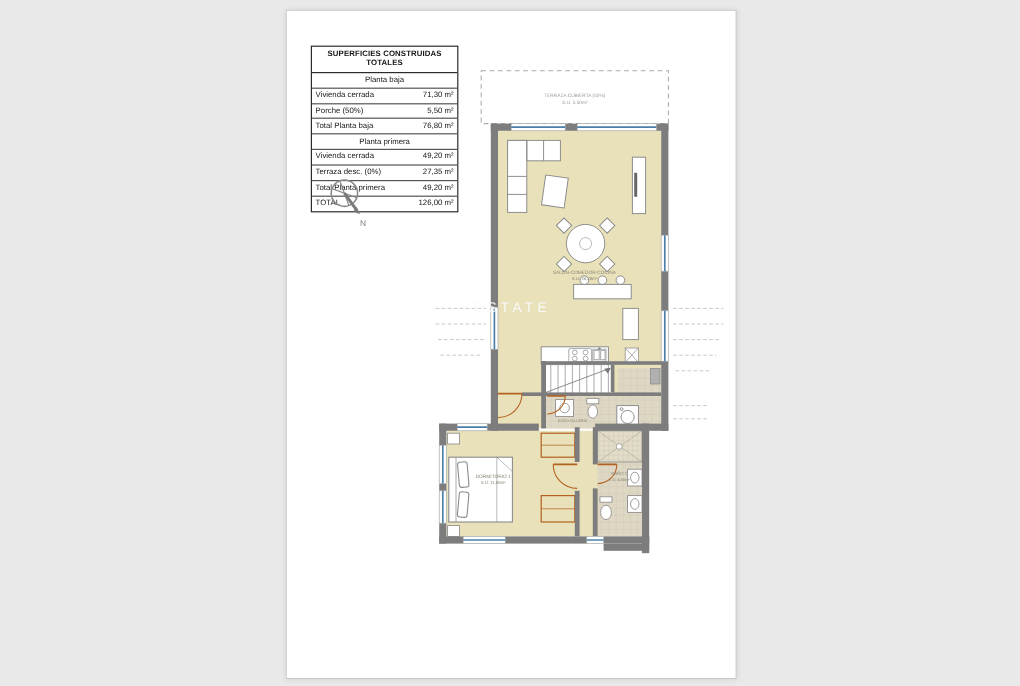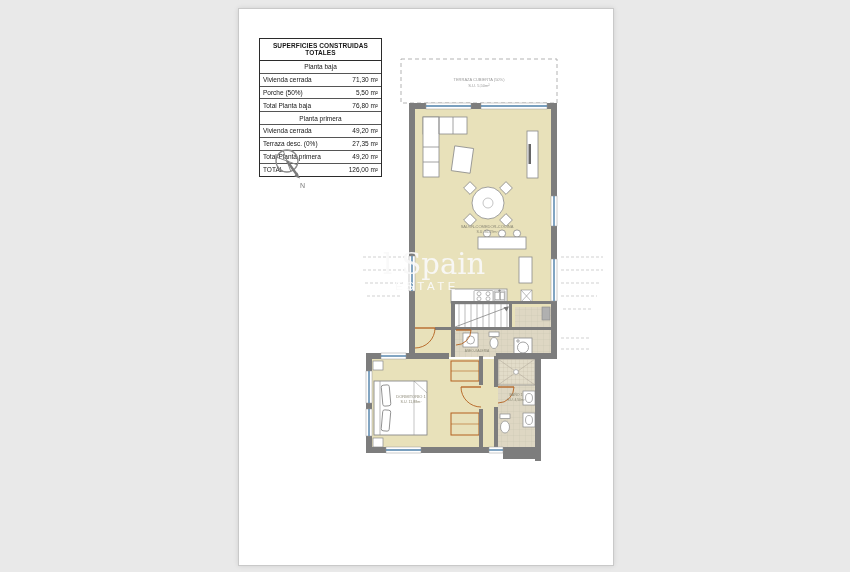--- a/index.html
+++ b/index.html
@@ -361,17 +361,16 @@
       <line x1="12" y1="206" x2="54" y2="206"></line>
         <line x1="12" y1="219" x2="54" y2="219"></line>
       <line x1="14" y1="232" x2="52" y2="232"></line>
         <line x1="16" y1="245" x2="50" y2="245"></line>
       <line x1="210" y1="287" x2="238" y2="287"></line>
         <line x1="210" y1="298" x2="238" y2="298"></line>
     </g>
   </svg>
 
   <div class="watermark">
-    <div class="wm1">l Spain</div>
     <div class="wm2">ESTATE</div>
   </div>
 
 </div>
 
 </body></html>

